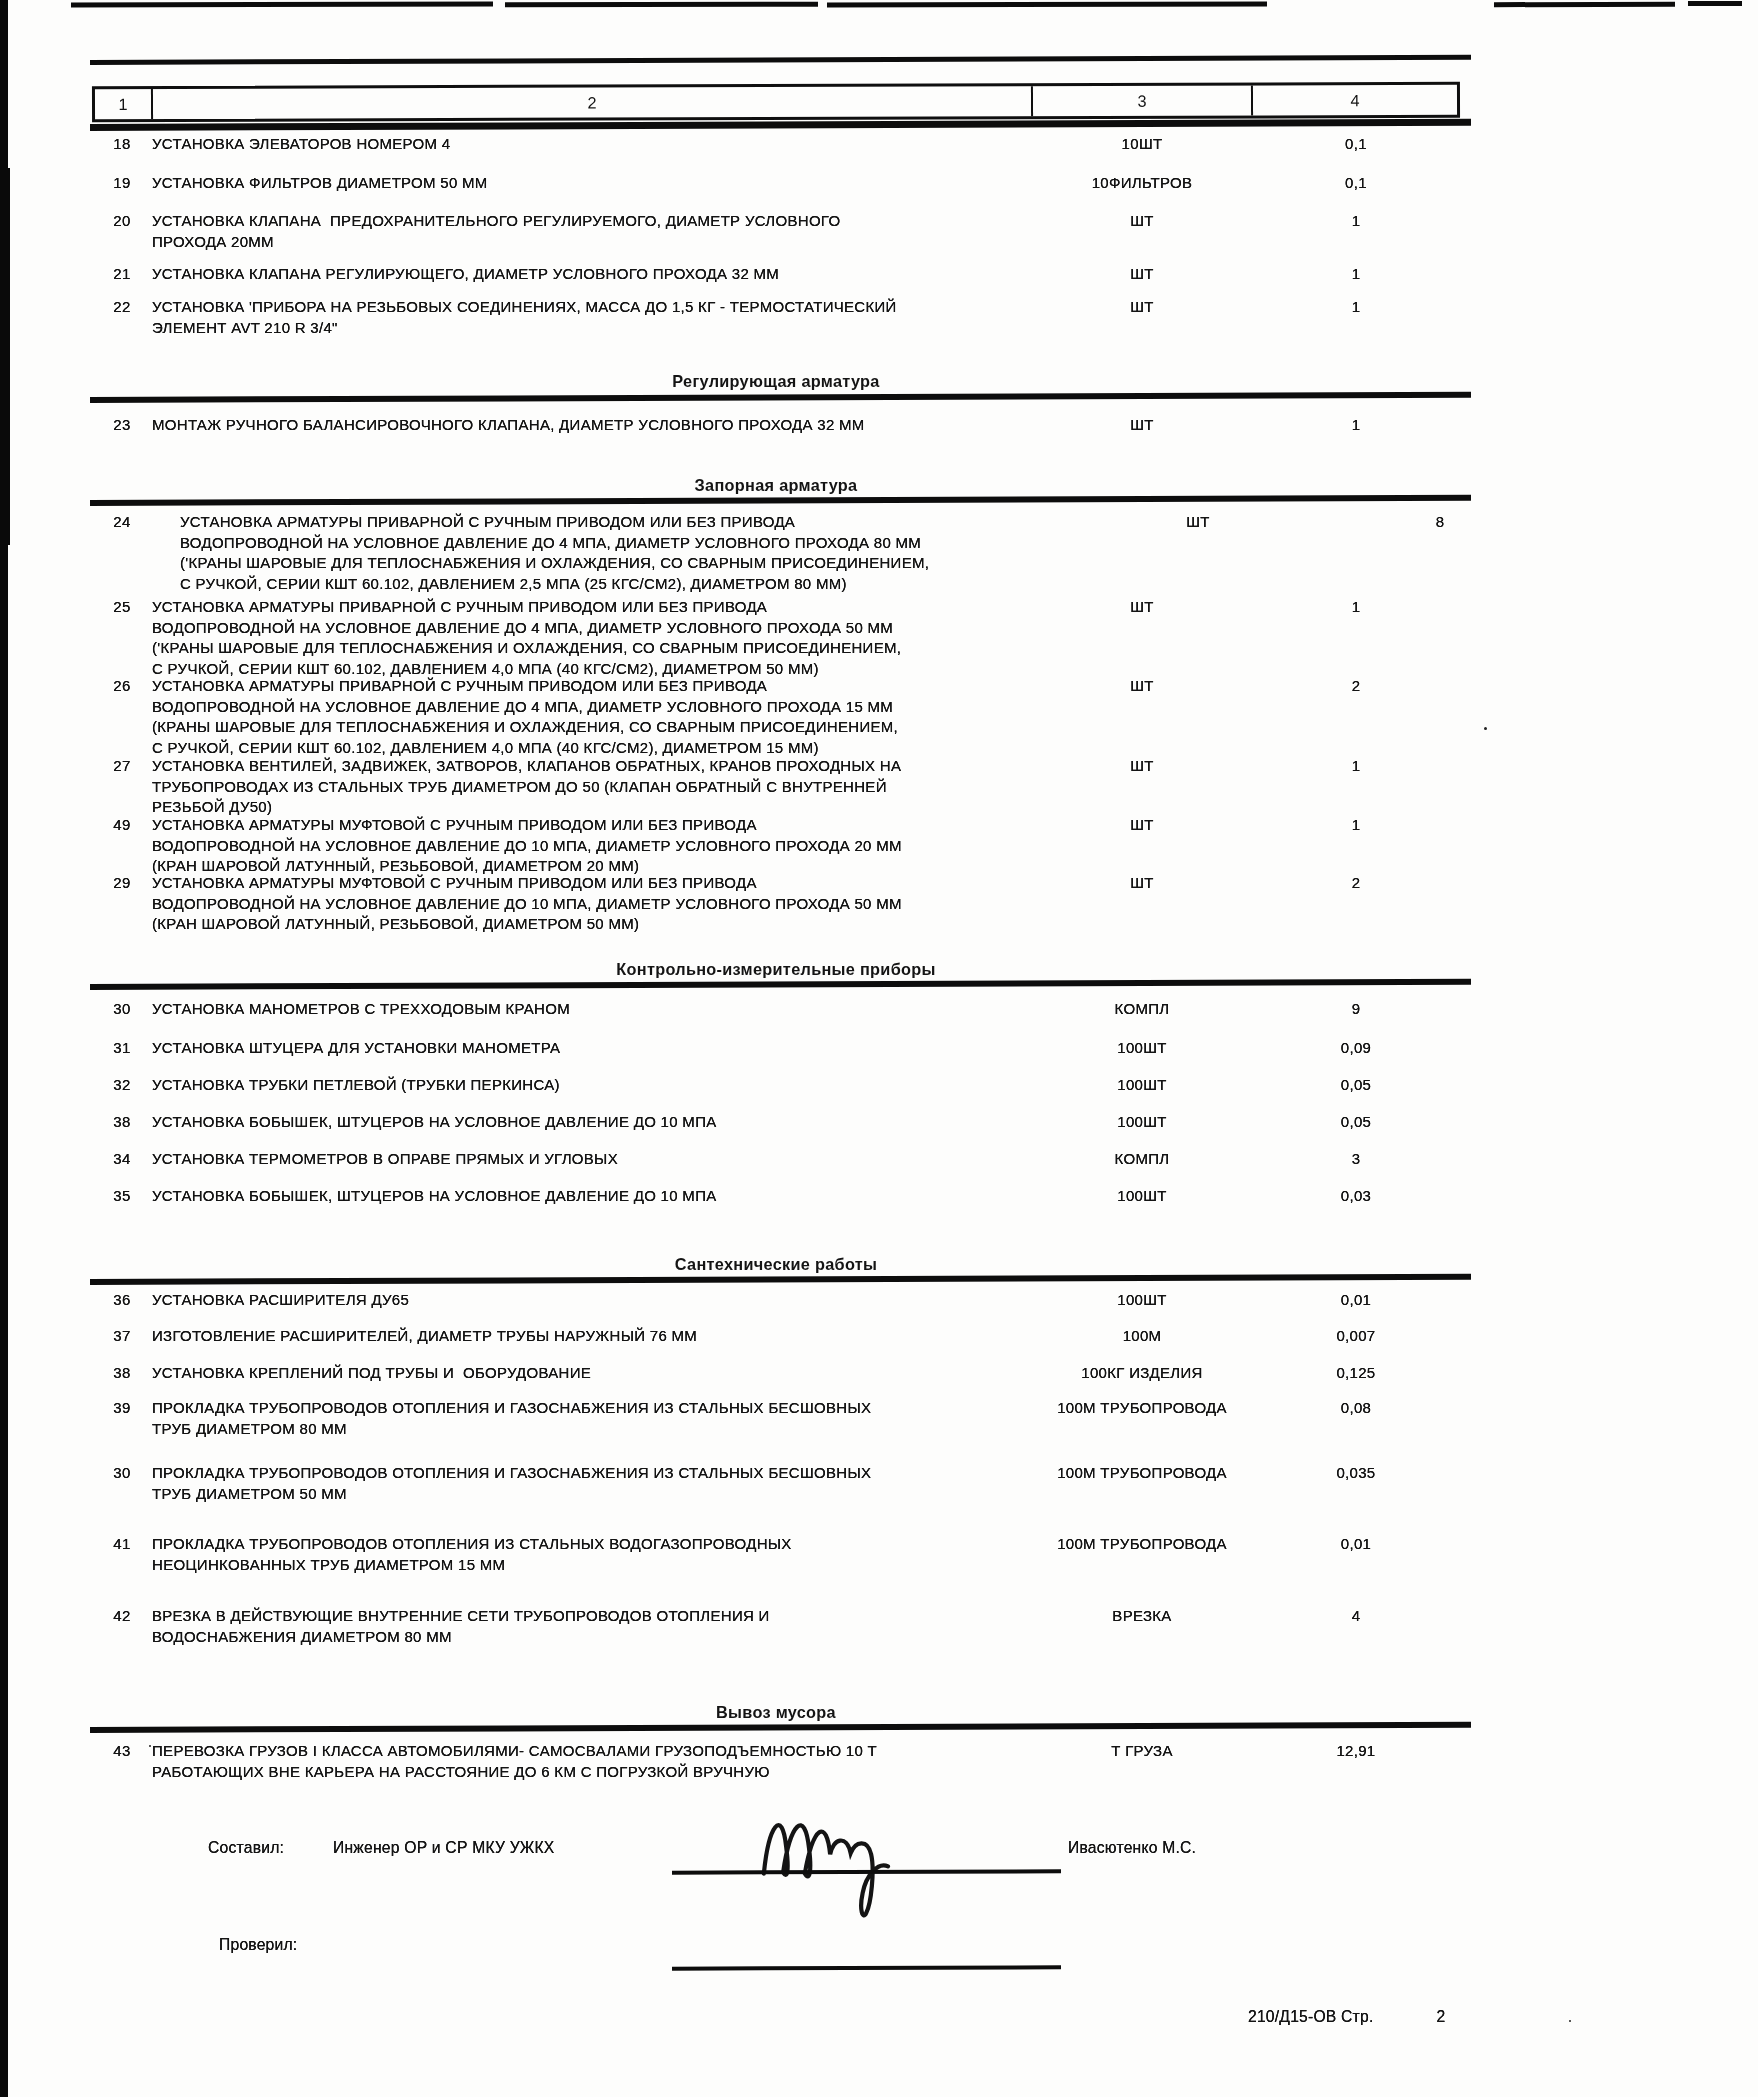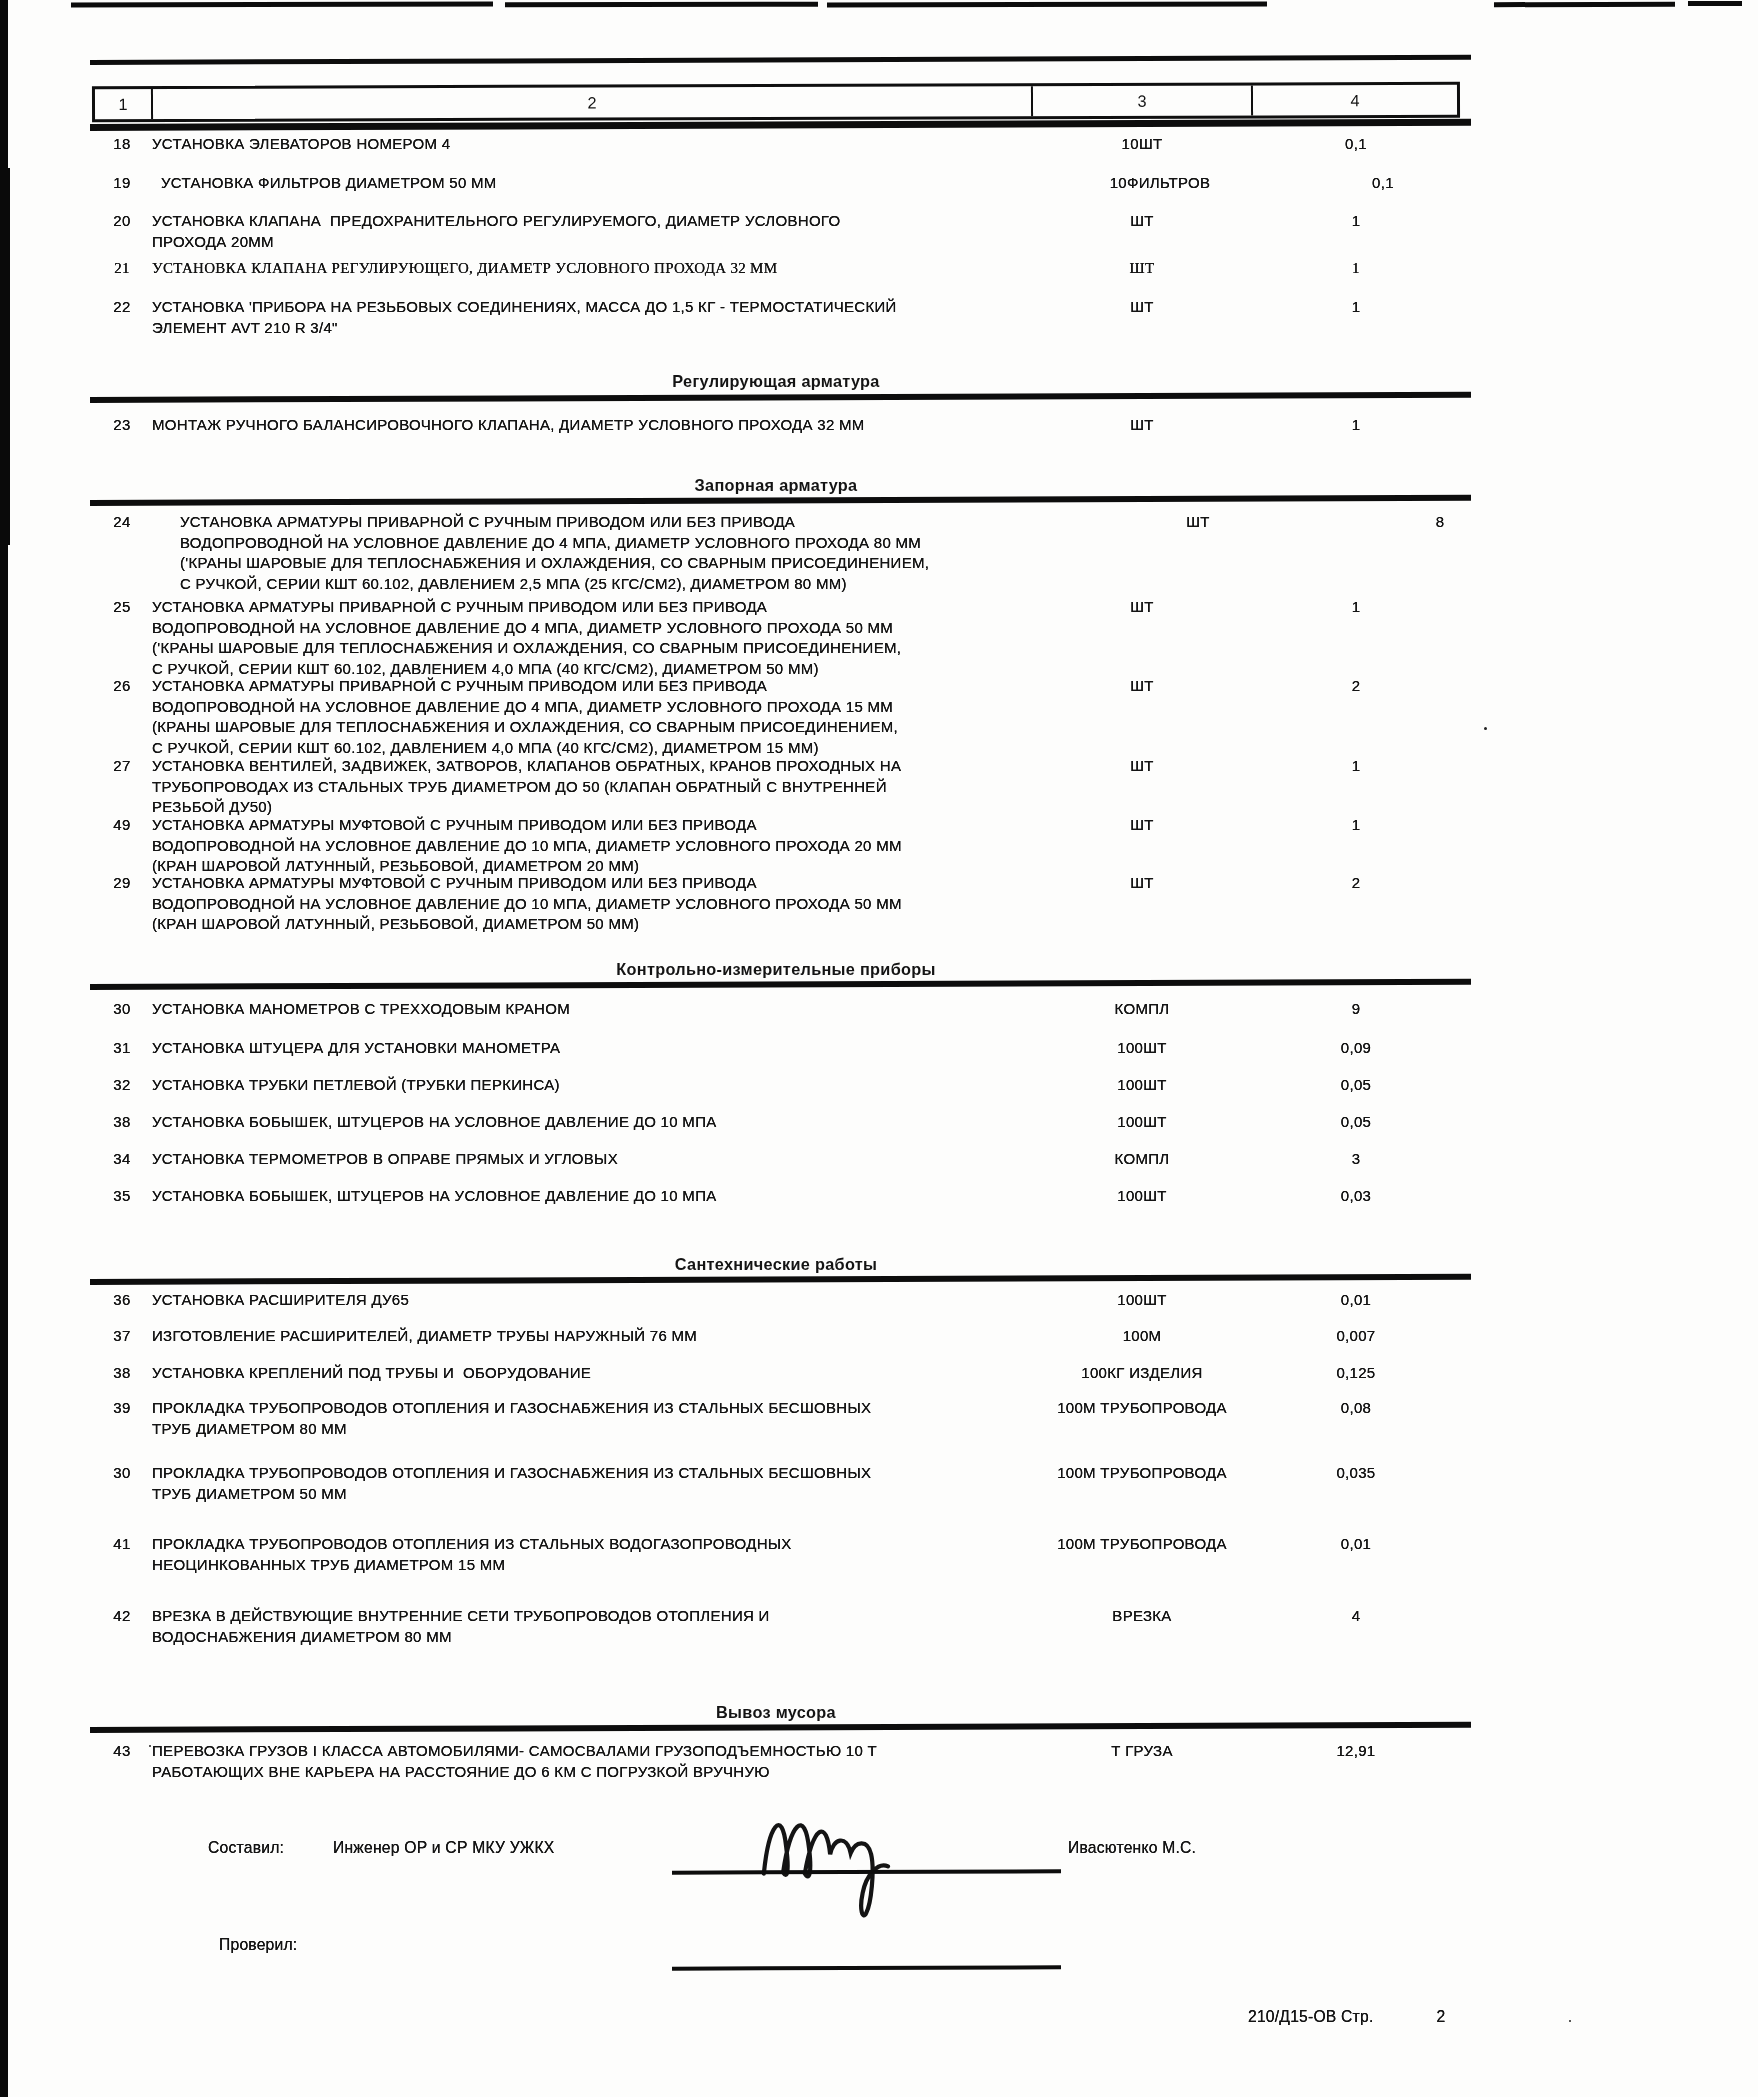--- a/index.html
+++ b/index.html
@@ -87,36 +87,36 @@
   <div class="rule" style="top:124px;height:6.6px;"></div>
 
   <div>
     <div class="row" style="top: 134px;">
       <div class="c-num">18</div>
       <div class="c-desc">УСТАНОВКА ЭЛЕВАТОРОВ НОМЕРОМ 4</div>
       <div class="c-unit">10ШТ</div>
       <div class="c-qty">0,1</div>
     </div>
 
-    <div class="row" style="top: 173px; gap: 9px;">
+    <div class="row" style="top: 173px;">
       <div class="c-num">19</div>
       <div class="c-desc">УСТАНОВКА ФИЛЬТРОВ ДИАМЕТРОМ 50 ММ</div>
       <div class="c-unit">10ФИЛЬТРОВ</div>
       <div class="c-qty">0,1</div>
     </div>
 
     <div class="row" style="top: 211px;">
       <div class="c-num">20</div>
       <div class="c-desc">УСТАНОВКА КЛАПАНА  ПРЕДОХРАНИТЕЛЬНОГО РЕГУЛИРУЕМОГО, ДИАМЕТР УСЛОВНОГО
 ПРОХОДА 20ММ</div>
       <div class="c-unit">ШТ</div>
       <div class="c-qty">1</div>
     </div>
 
-    <div class="row" style="top: 258px; font-family: Liberation Serif, serif;">
+    <div class="row" style="top: 264px;">
       <div class="c-num">21</div>
       <div class="c-desc">УСТАНОВКА КЛАПАНА РЕГУЛИРУЮЩЕГО, ДИАМЕТР УСЛОВНОГО ПРОХОДА 32 ММ</div>
       <div class="c-unit">ШТ</div>
       <div class="c-qty">1</div>
     </div>
 
     <div class="row" style="top: 297px;">
       <div class="c-num">22</div>
       <div class="c-desc">УСТАНОВКА 'ПРИБОРА НА РЕЗЬБОВЫХ СОЕДИНЕНИЯХ, МАССА ДО 1,5 КГ - ТЕРМОСТАТИЧЕСКИЙ
 ЭЛЕМЕНТ AVT 210 R 3/4"</div>

